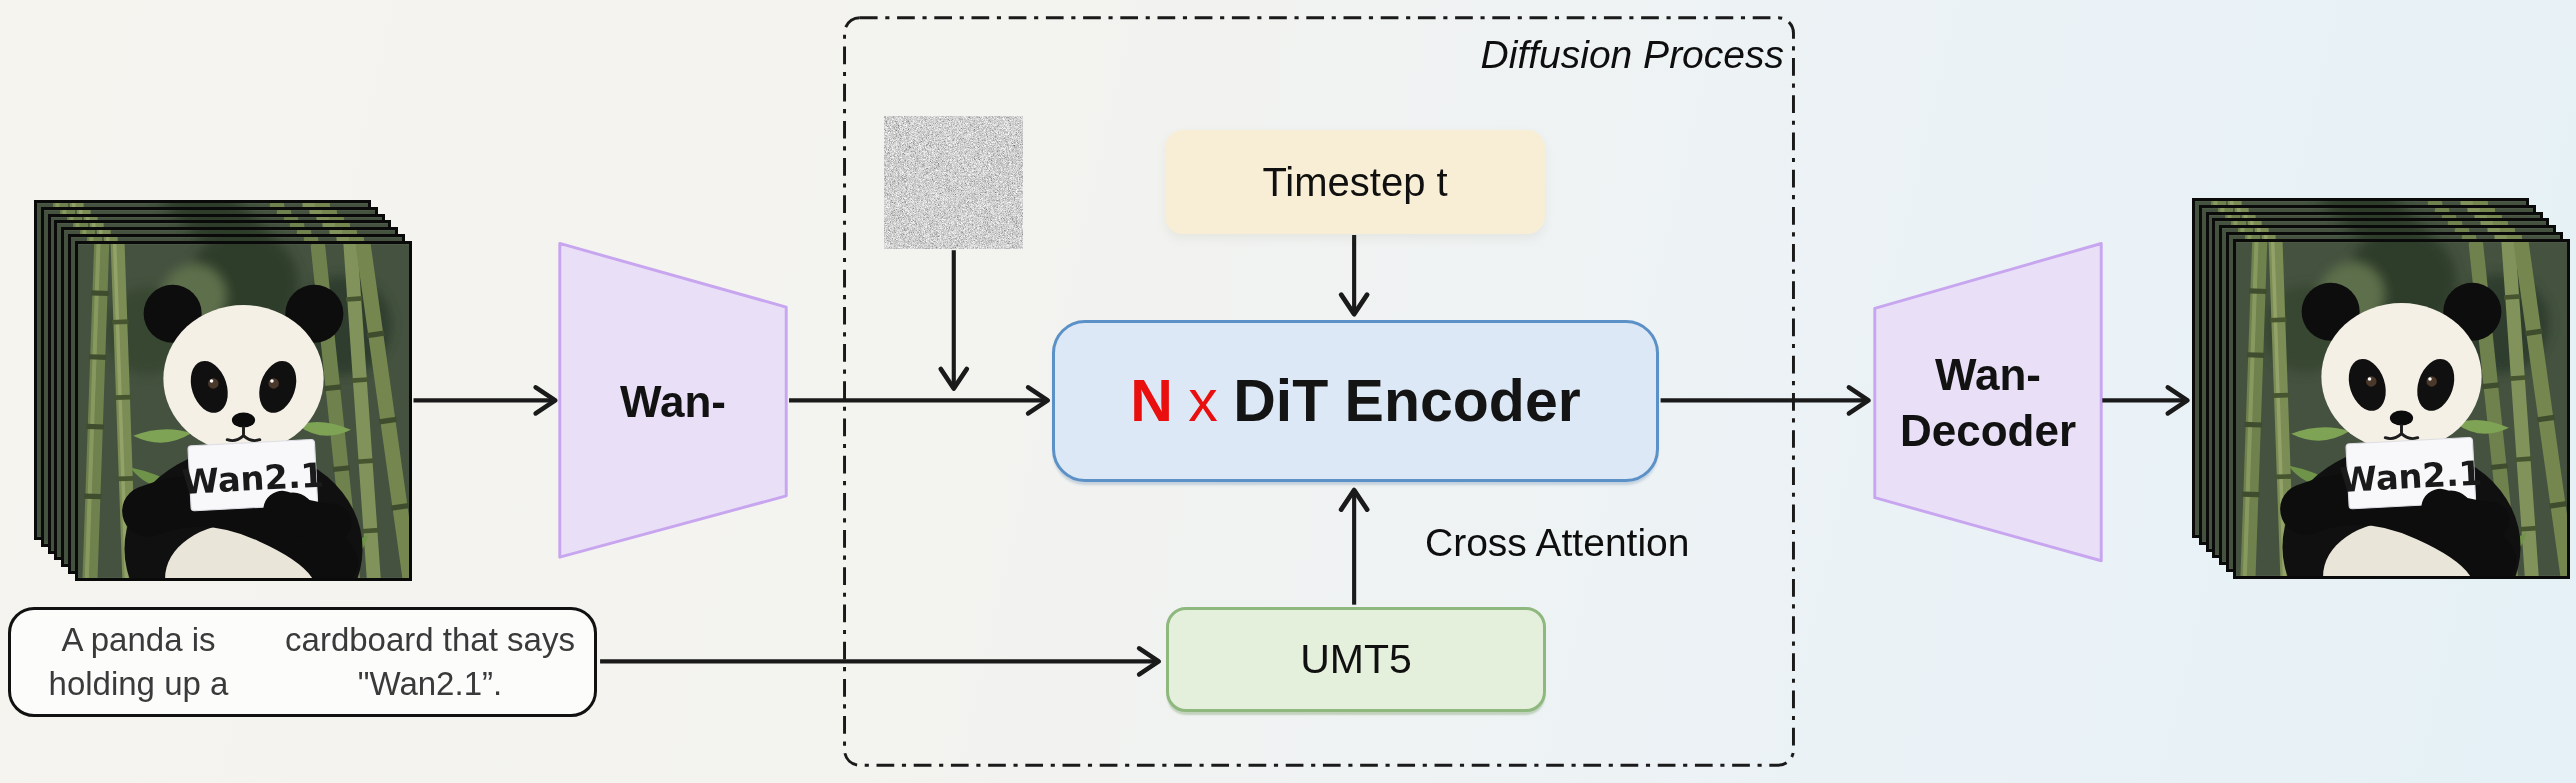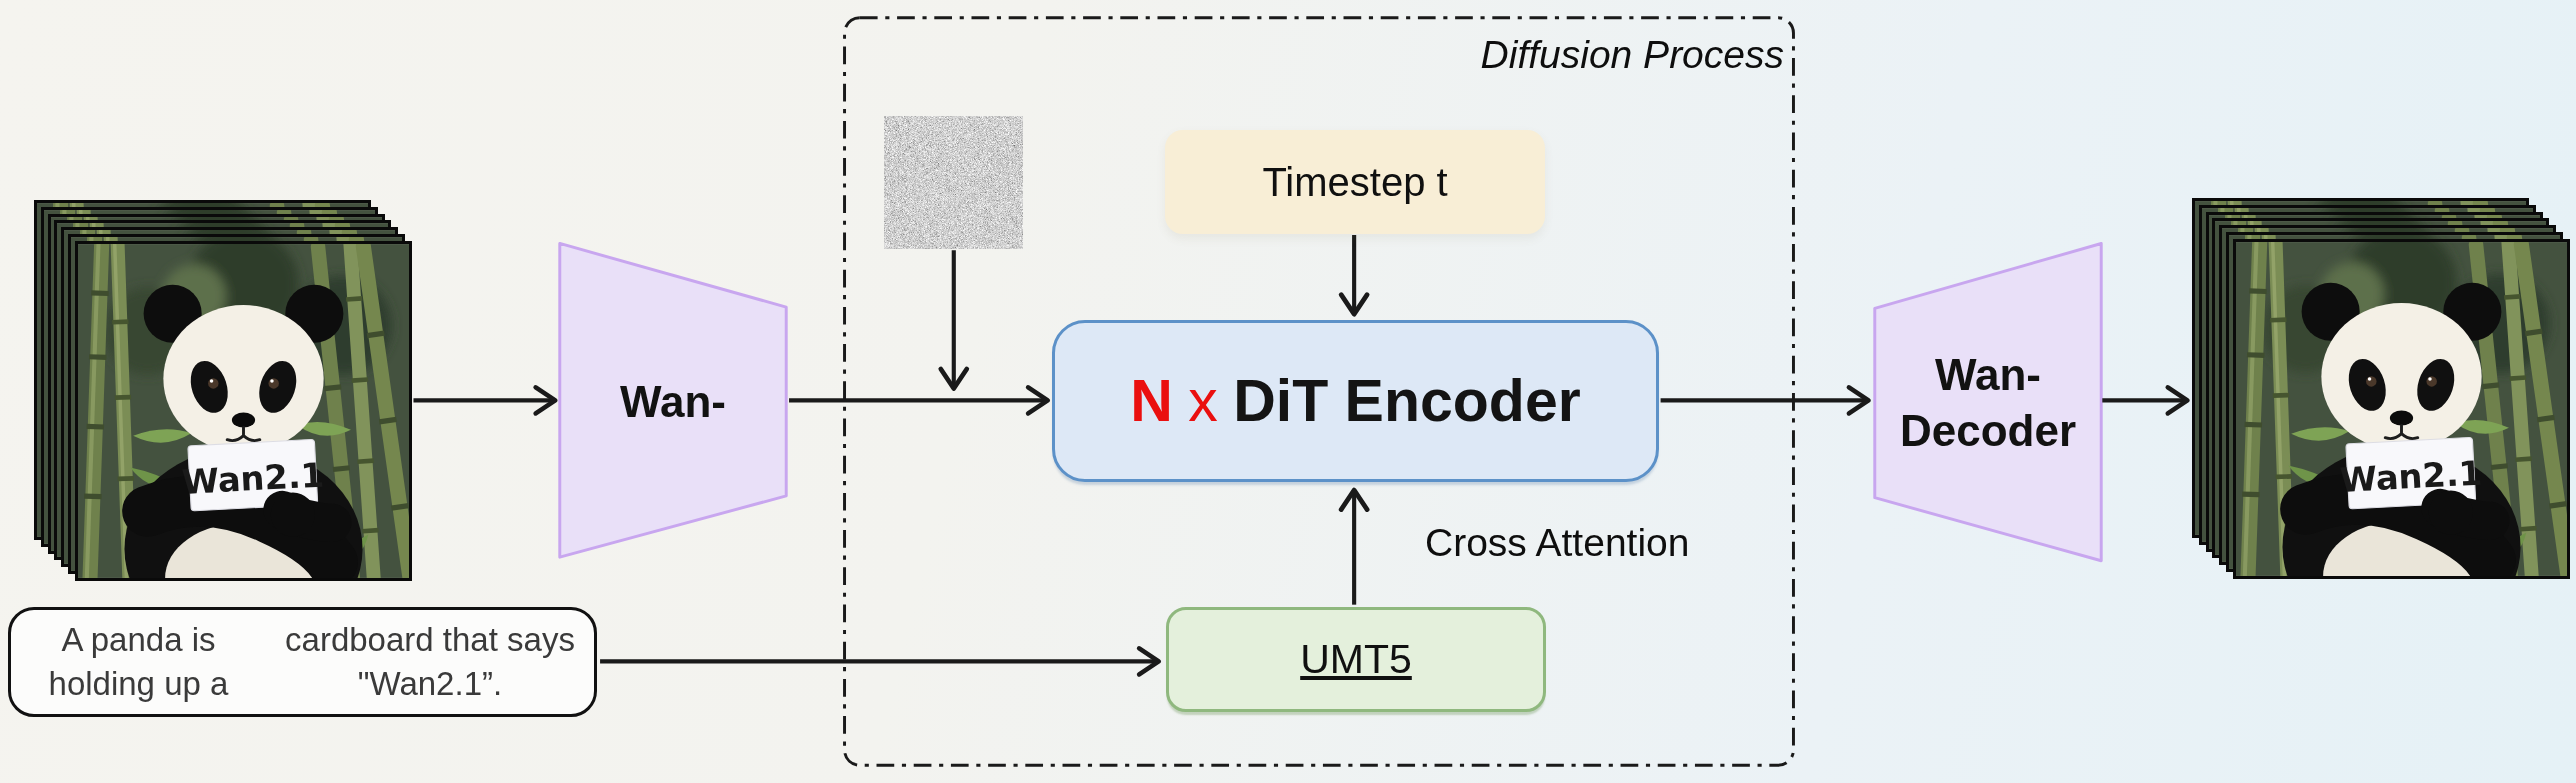--- a/index.html
+++ b/index.html
@@ -40,21 +40,20 @@
     background:#dde8f6;border:3.5px solid #5c91c8;font-size:59px;color:#141414;
     box-shadow:0 4.1px 2.4px -1.2px rgba(70,110,160,.25);
   }
   .box-dit .n{color:#ea0f0f;font-weight:bold;}
   .box-dit .x{color:#ea0f0f;padding:0 15.4px;}
   .box-dit .rest{font-weight:600;}
   .box-umt5{
     left:1166px;top:607px;width:380px;height:105px;border-radius:20px;
     background:#e4f0dc;border:3px solid #8fb87e;font-size:41px;color:#101010;
     box-shadow:0 3.5px 1.8px -1.2px rgba(110,150,90,.35);
-    text-decoration:underline;
   }
   .title-dp{
     left:1411px;top:33px;width:373px;height:50px;font-size:39px;font-style:italic;
     color:#0e0e0e;text-align:right;white-space:nowrap;
   }
   .cross-attn{
     left:1377px;top:521px;width:331px;font-size:39px;color:#0e0e0e;white-space:nowrap;margin-left:48px;
   }
   .layer{left:0;top:0;width:2576px;height:783px;pointer-events:none;}
 </style>

